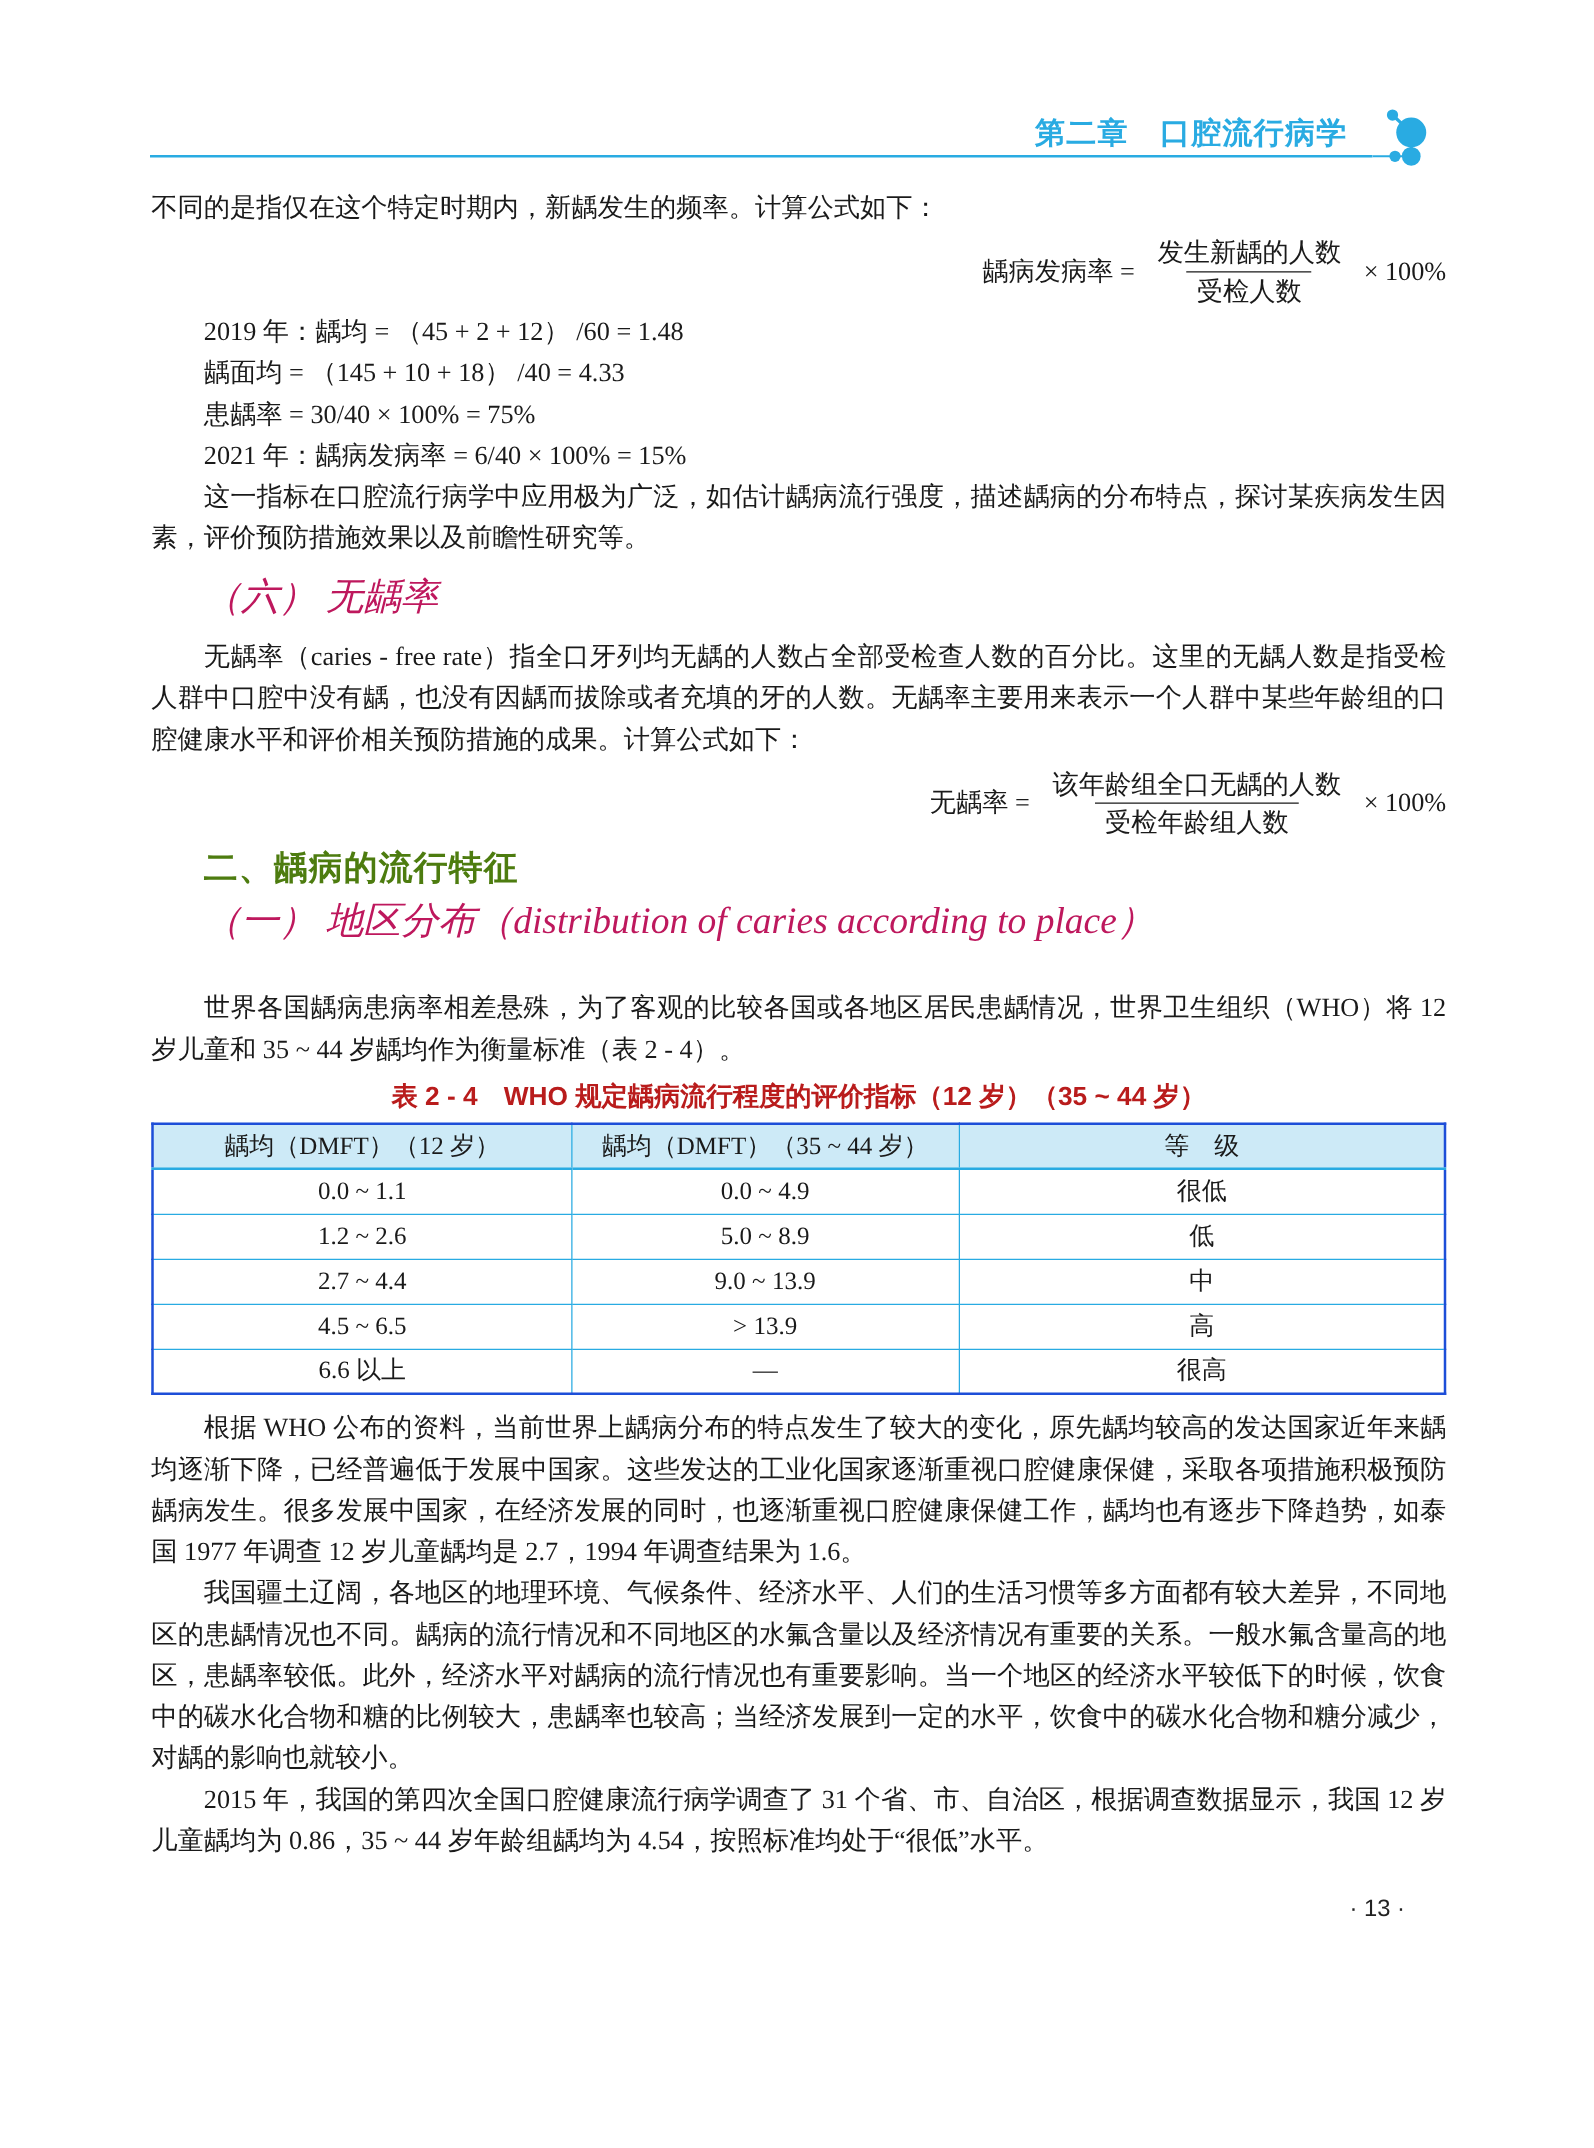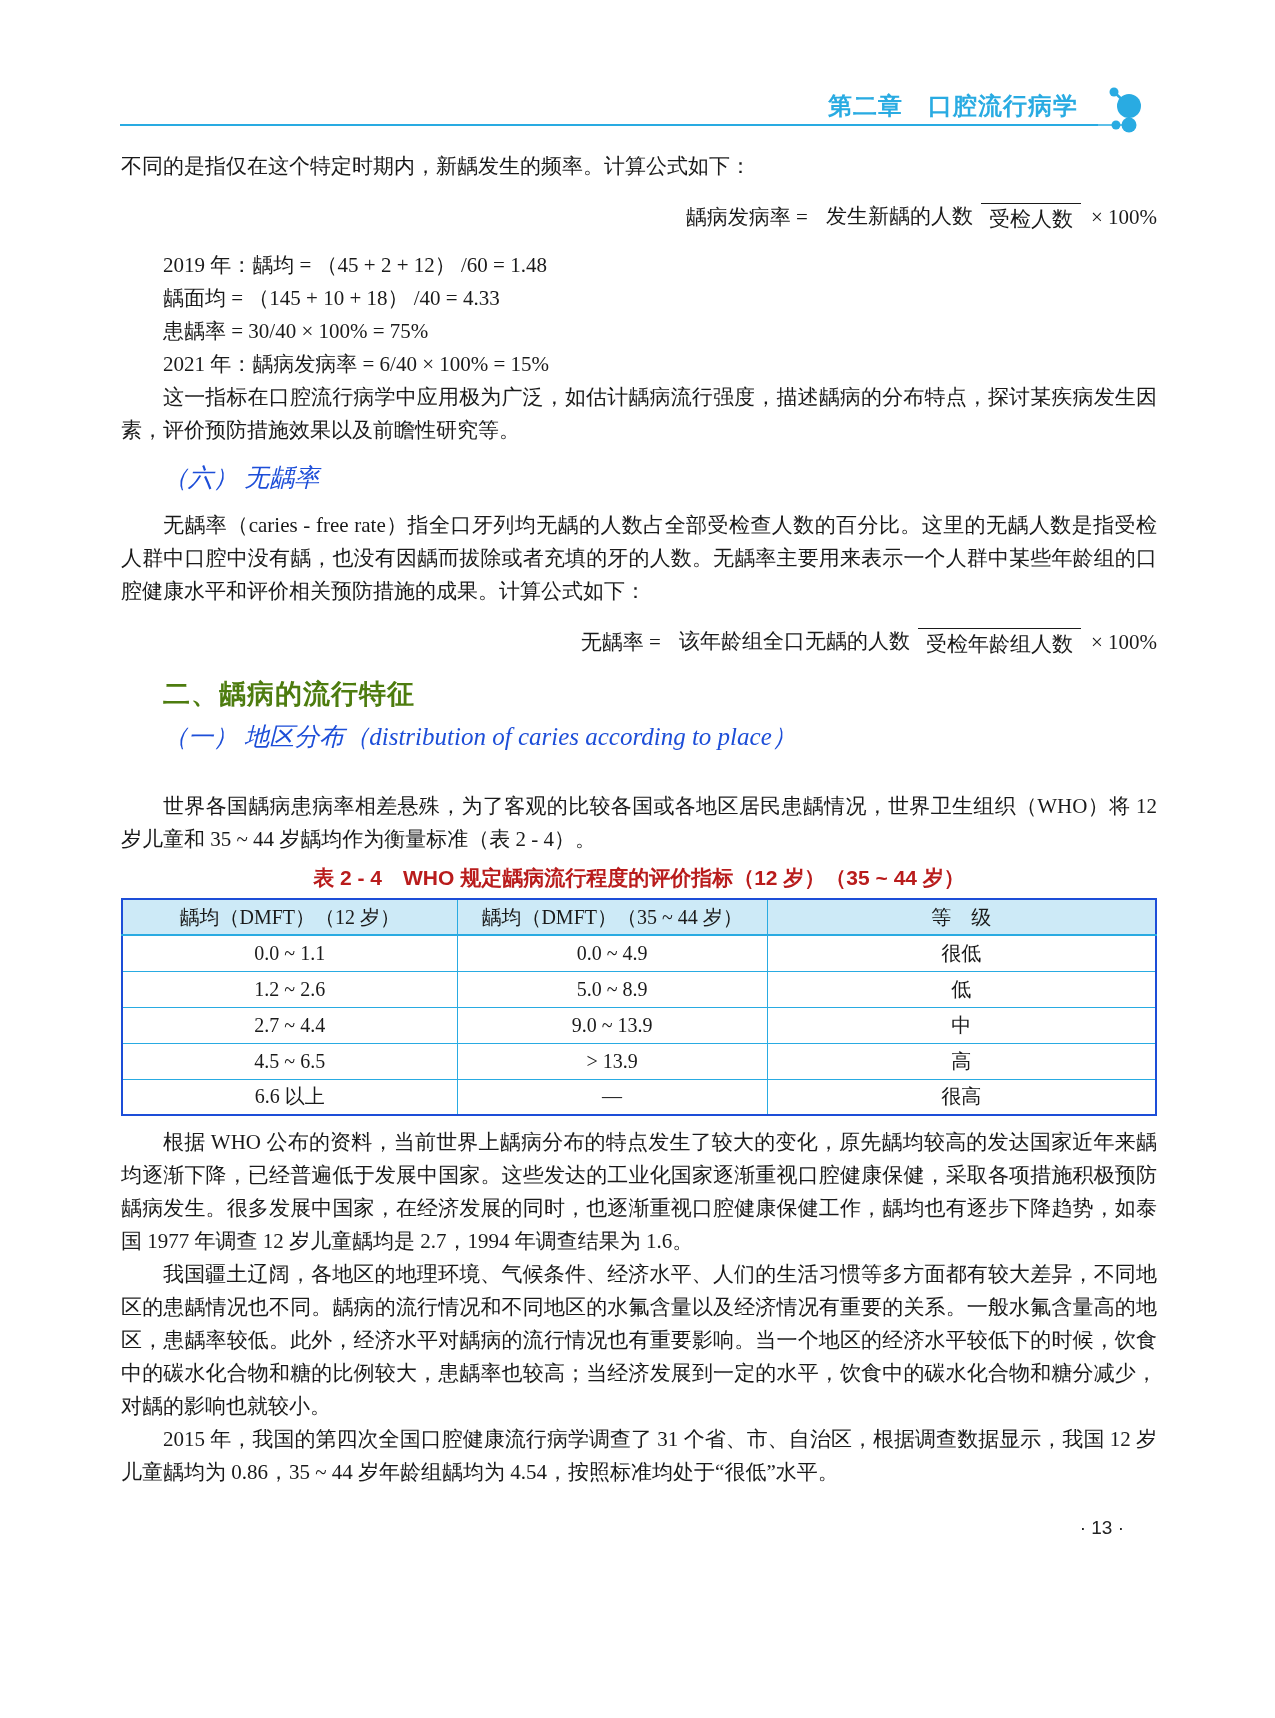--- a/index.html
+++ b/index.html
@@ -57,32 +57,32 @@
     display: flex;
     justify-content: flex-end;
     align-items: center;
     margin: 6px 0 4px 0;
     height: 56px;
   }
   .formula .f-lhs { margin-right: 10px; }
   .formula .f-mult { margin-left: 10px; }
   .frac {
     display: inline-flex;
-    flex-direction: row;
+    flex-direction: column;
     align-items: center;
     line-height: 24px;
   }
   .frac .num { padding: 0 8px 3px 8px; }
   .frac .den { border-top: 1.5px solid #1a1a1a; padding: 3px 8px 0 8px; }
   
   .h-kaiti {
-    color: #1d4ed8;
+    color: #be185d;
     font-style: italic;
     font-weight: normal;
-    font-size: 25px;
+    font-size: 30px;
     line-height: 30px;
   }
   .h-six { margin: 16px 0 16px 42px; }
   .h-one { margin: 6px 0 38px 42px; }
   .h-main {
     color: #4d7c0f;
     font-family: "Liberation Sans", "DejaVu Sans", sans-serif;
     font-weight: bold;
     font-size: 27px;
     line-height: 36px;

